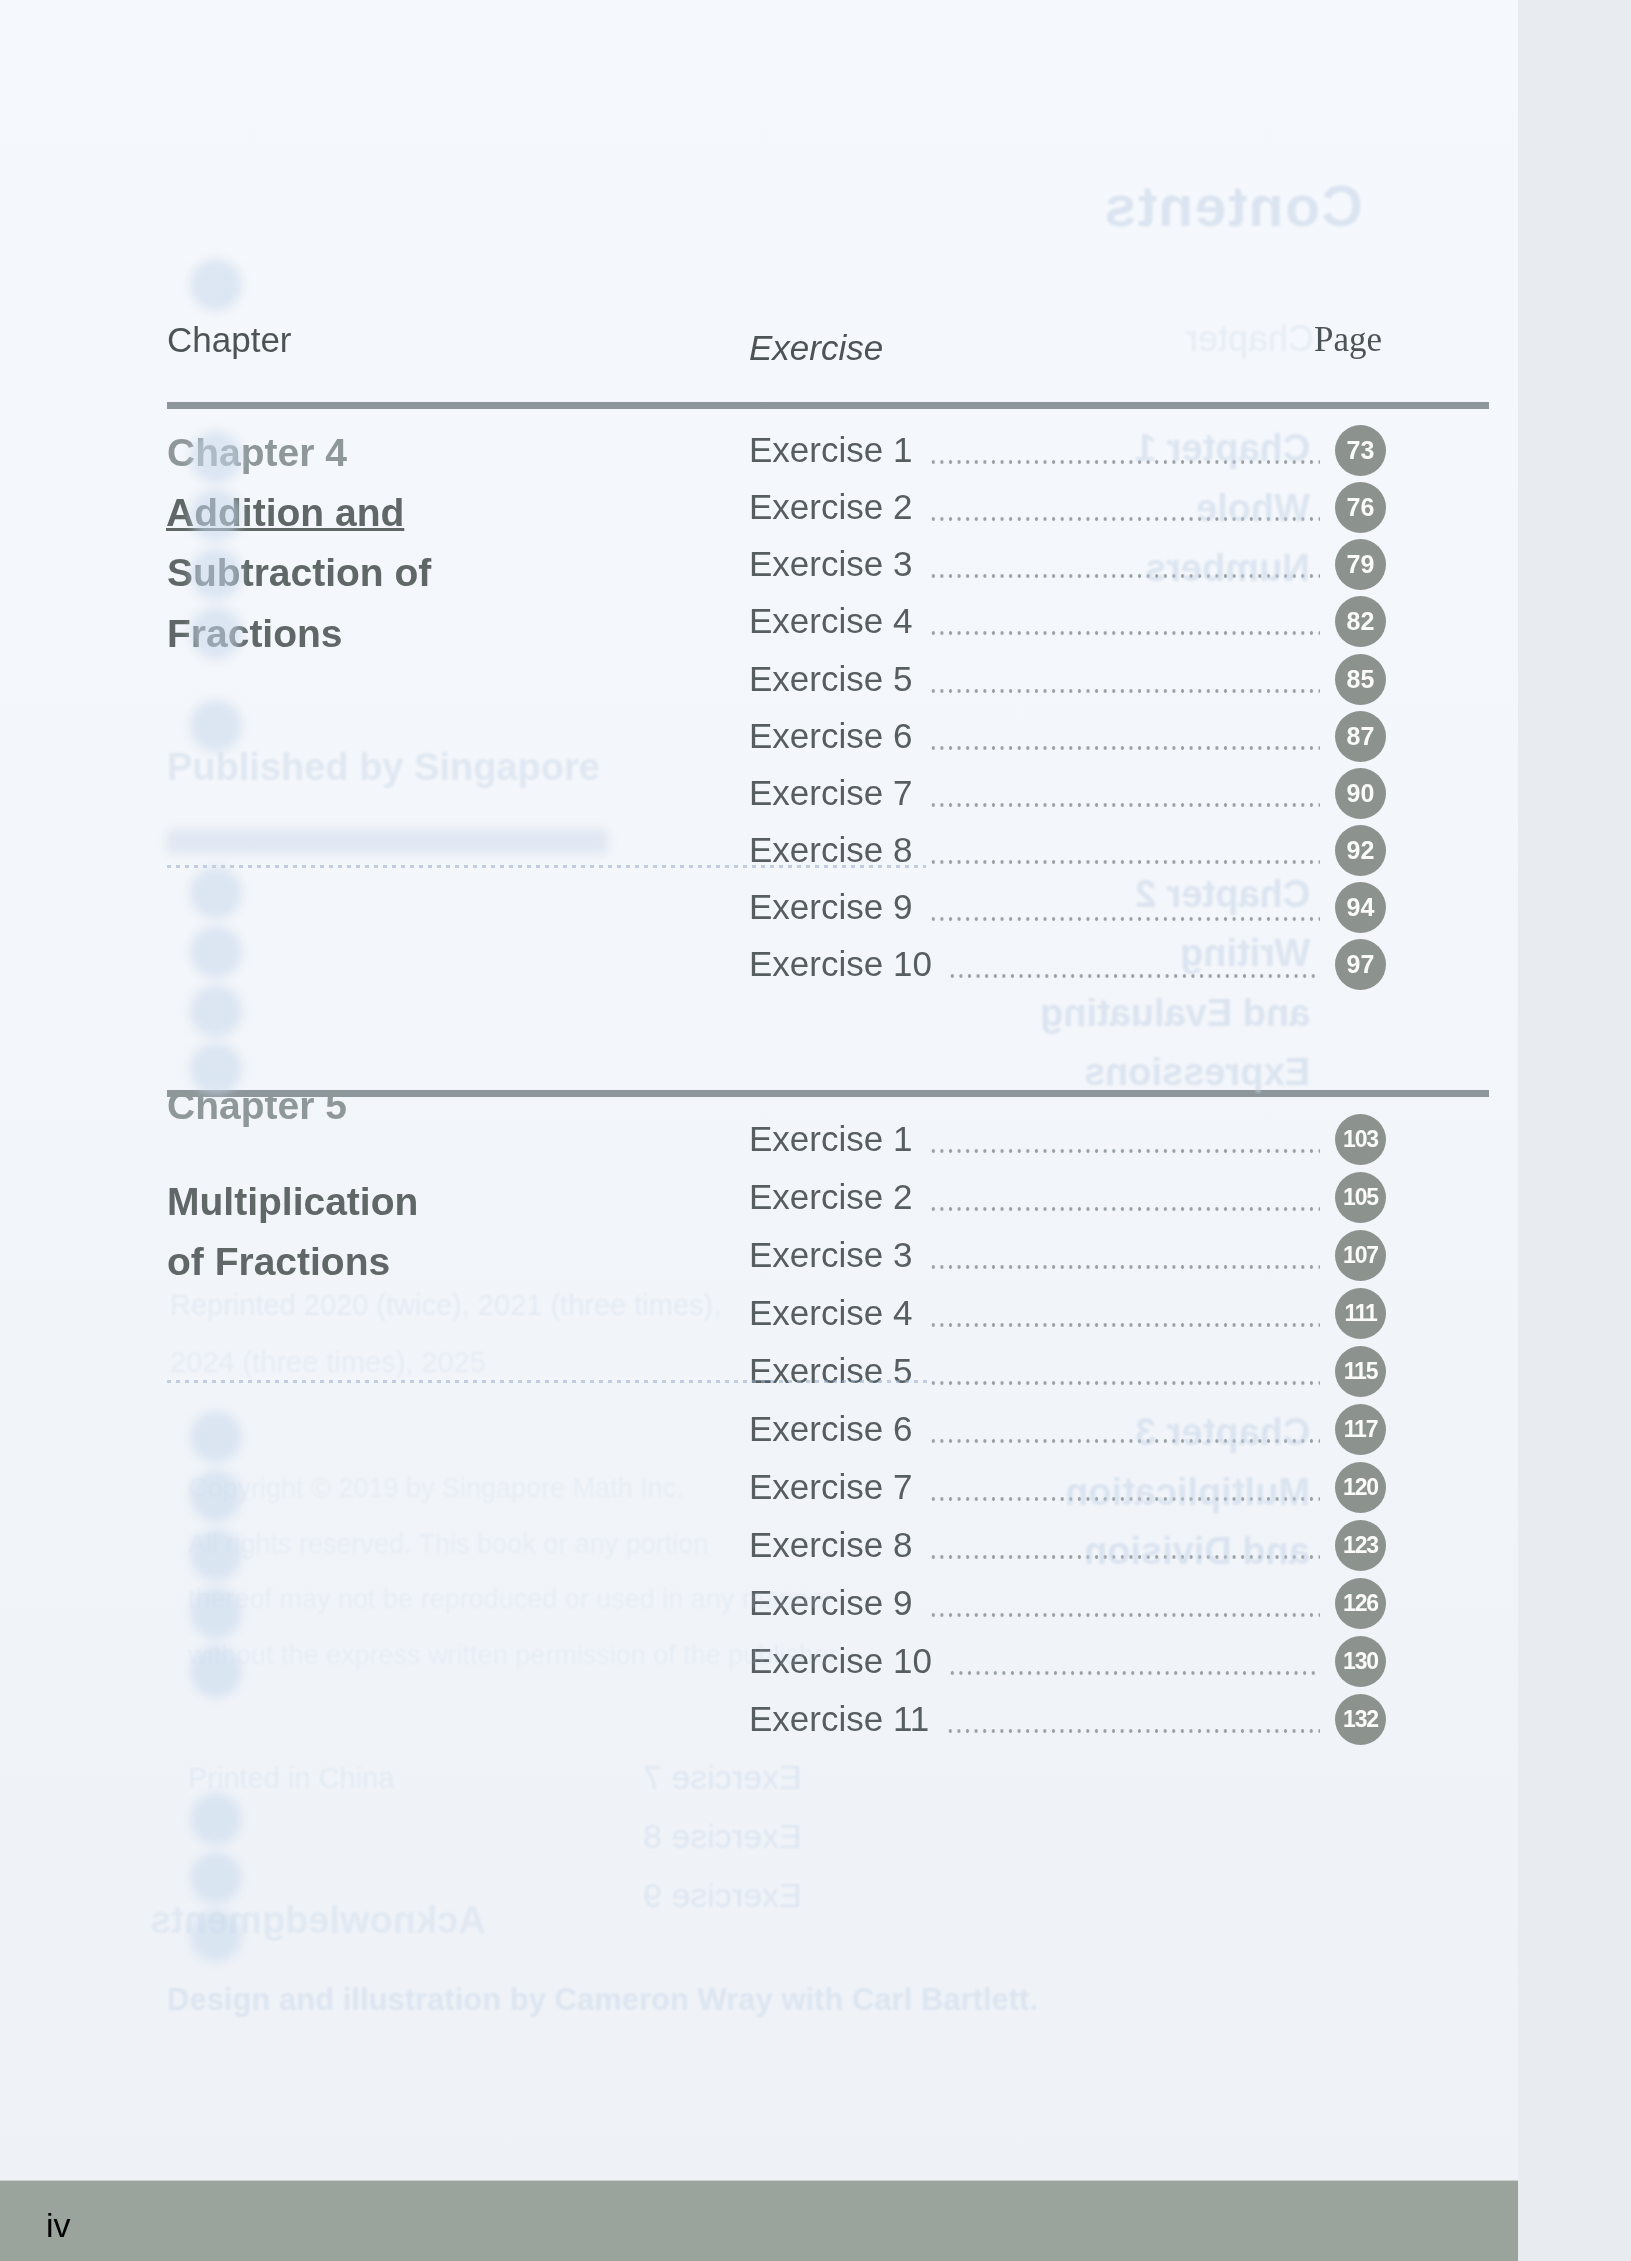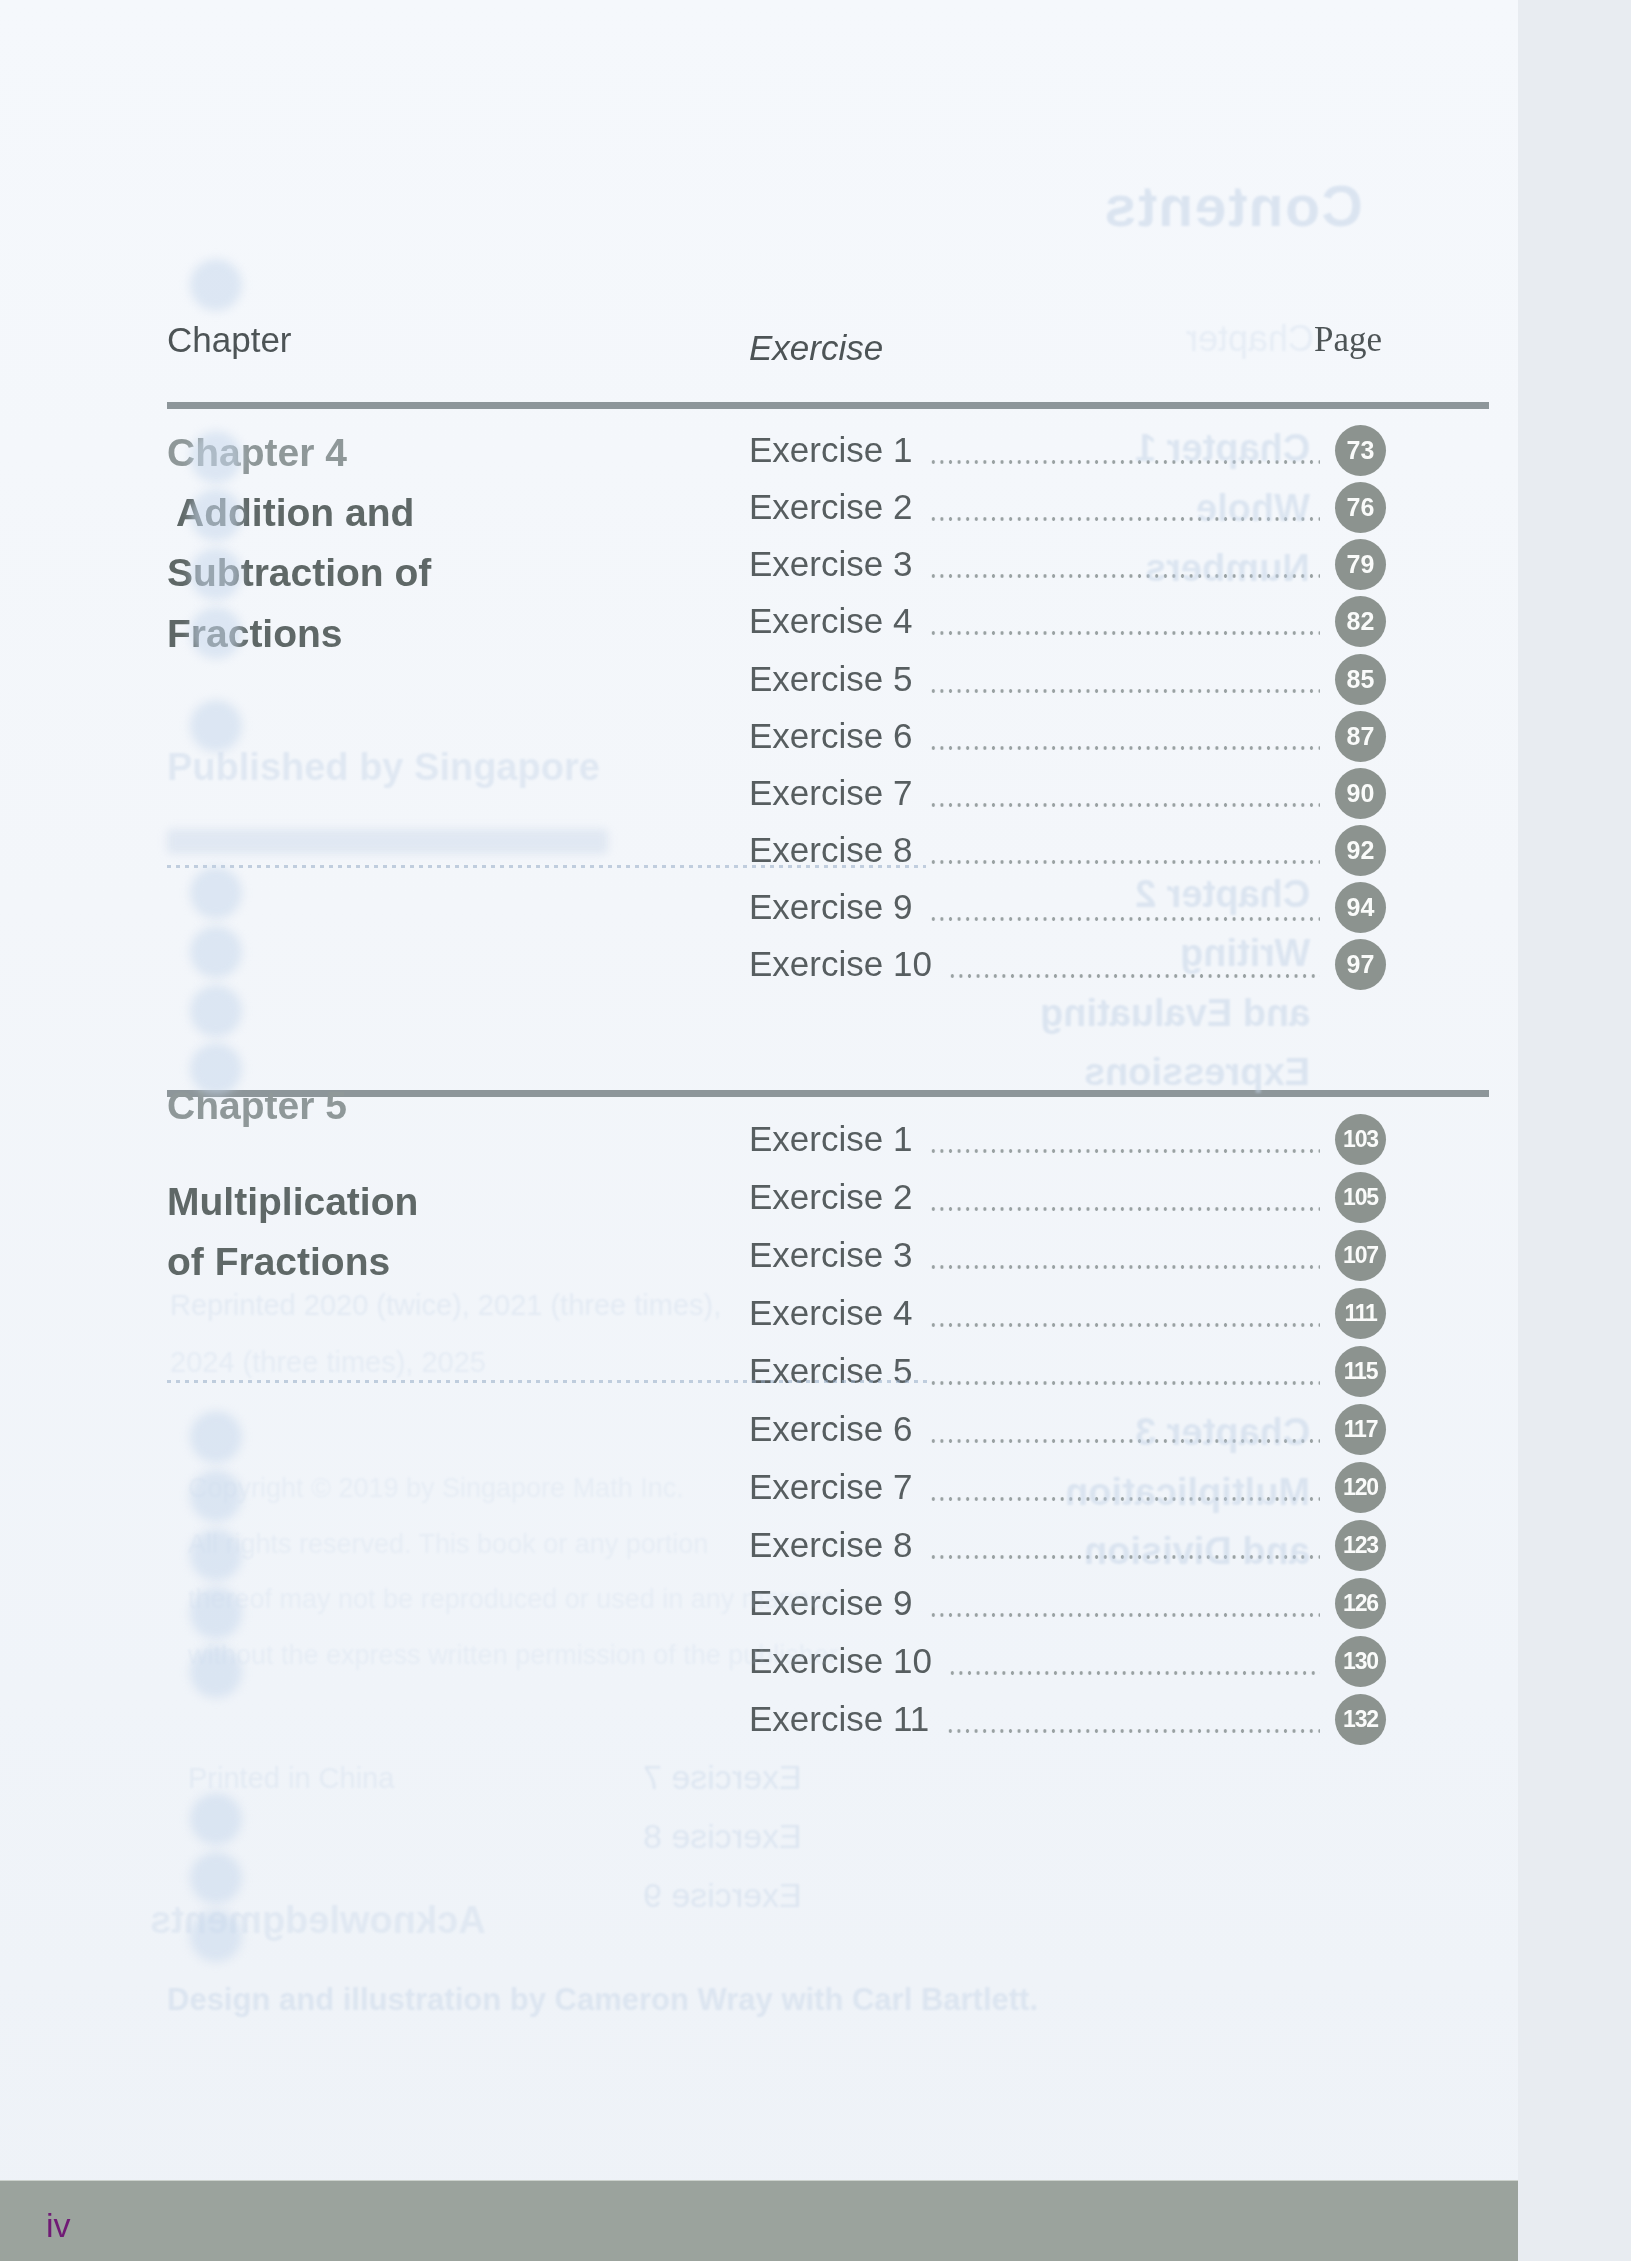--- a/index.html
+++ b/index.html
@@ -29,21 +29,21 @@
   .gh{position:absolute;color:#c2d2e6;font-weight:700;filter:blur(1.1px);white-space:nowrap;}
   .gh-m{transform:scaleX(-1);}
   .gh-line{height:3.3px;filter:blur(0.5px);
     background-image:repeating-linear-gradient(90deg, rgba(150,172,198,.55) 0 4.1px, rgba(150,172,198,0) 4.1px 9px);}
   .gh-blob{border-radius:50%;background:rgba(200,216,237,.55);filter:blur(4.9px);}
   .gh-smudge{background:rgba(190,207,230,.35);filter:blur(4.1px);border-radius:4.9px;}
   #footer-bar{
     position:absolute;left:0;right:0;top:2180px;height:82px;
     background:#9ba39d;border-top:1.6px solid #ccd2cd;
   }
-  #footer-num{position:absolute;left:46px;top:24.5px;font-size:34px;color:#701a75;}
+  #footer-num{position:absolute;left:46px;top:24.5px;font-size:34px;color:#000000;}
 </style>
 </head>
 <body>
 
 <div id="page">
 
   <div class="gh gh-m" style="top:173px;right:155px;font-size:57px;opacity:.5;letter-spacing:1.6px;">Contents</div>
   <div class="gh gh-m" style="top:318px;right:204px;font-size:36px;font-weight:400;opacity:.28;">Chapter</div>
   <div class="gh gh-m" style="top:1899px;right:1032px;font-size:38px;opacity:.32;">Acknowledgments</div>
 
@@ -57,21 +57,21 @@
   <div class="abs hdr" style="left:749px;top:328px;font-style:italic;">Exercise</div>
   <div class="abs hdr" style="right:136px;top:320px;font-family:Liberation Serif, serif;">Page</div>
 
   <div class="abs rule" style="top:402px;"></div>
   <div class="abs rule" style="top:1090px;"></div>
 
   <div id="footer-bar">
     <div id="footer-num">iv</div>
   </div>
 <div class="abs ch-num" style="left: 167px; top: 431px;">Chapter 4</div>
-    <div class="abs ch-title" style="left: 176px; top: 491px;">Addition and</div>
+    <div class="abs ch-title" style="left: 166px; top: 491px; text-decoration: underline;">Addition and</div>
     <div class="abs ch-title" style="left: 167px; top: 551px;">Subtraction of</div>
     <div class="abs ch-title" style="left: 167px; top: 612px;">Fractions</div>
     <div class="row" style="top: 424px;">
       <span class="lbl">Exercise 1</span>
       <span class="dots"></span>
       <span class="badge">73</span>
     </div>
     <div class="row" style="top: 481px;">
       <span class="lbl">Exercise 2</span>
       <span class="dots"></span>

